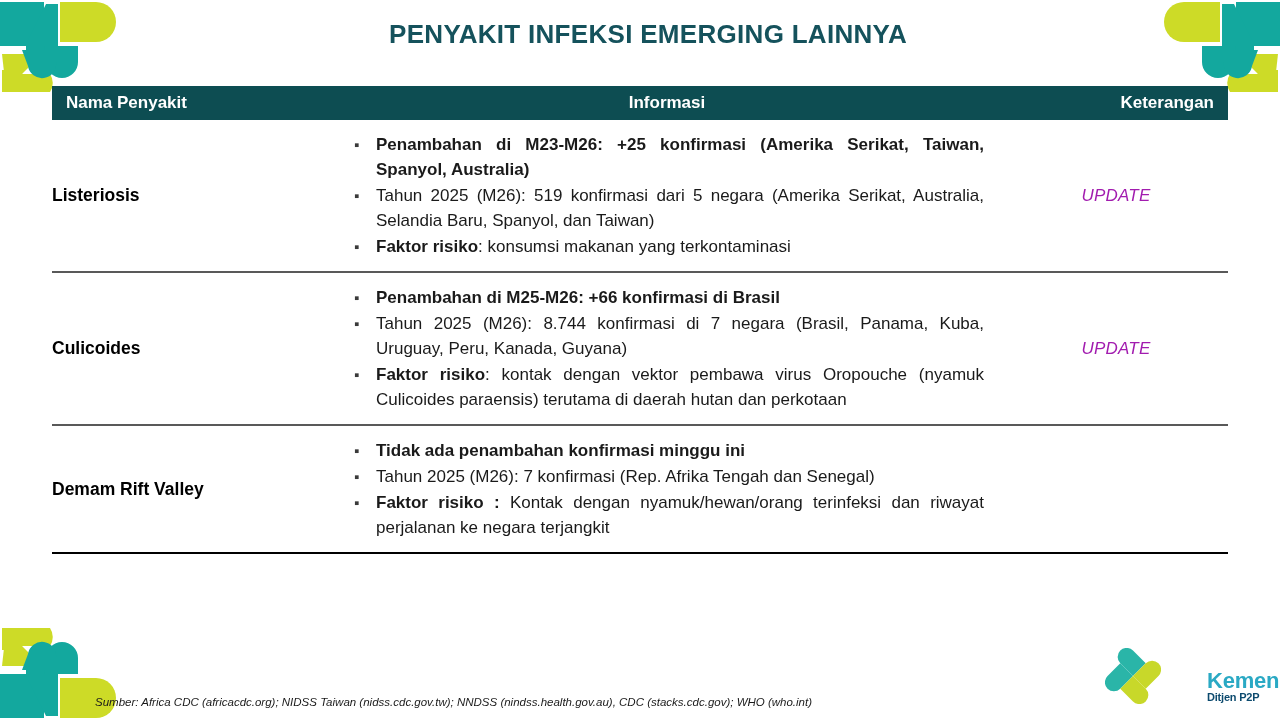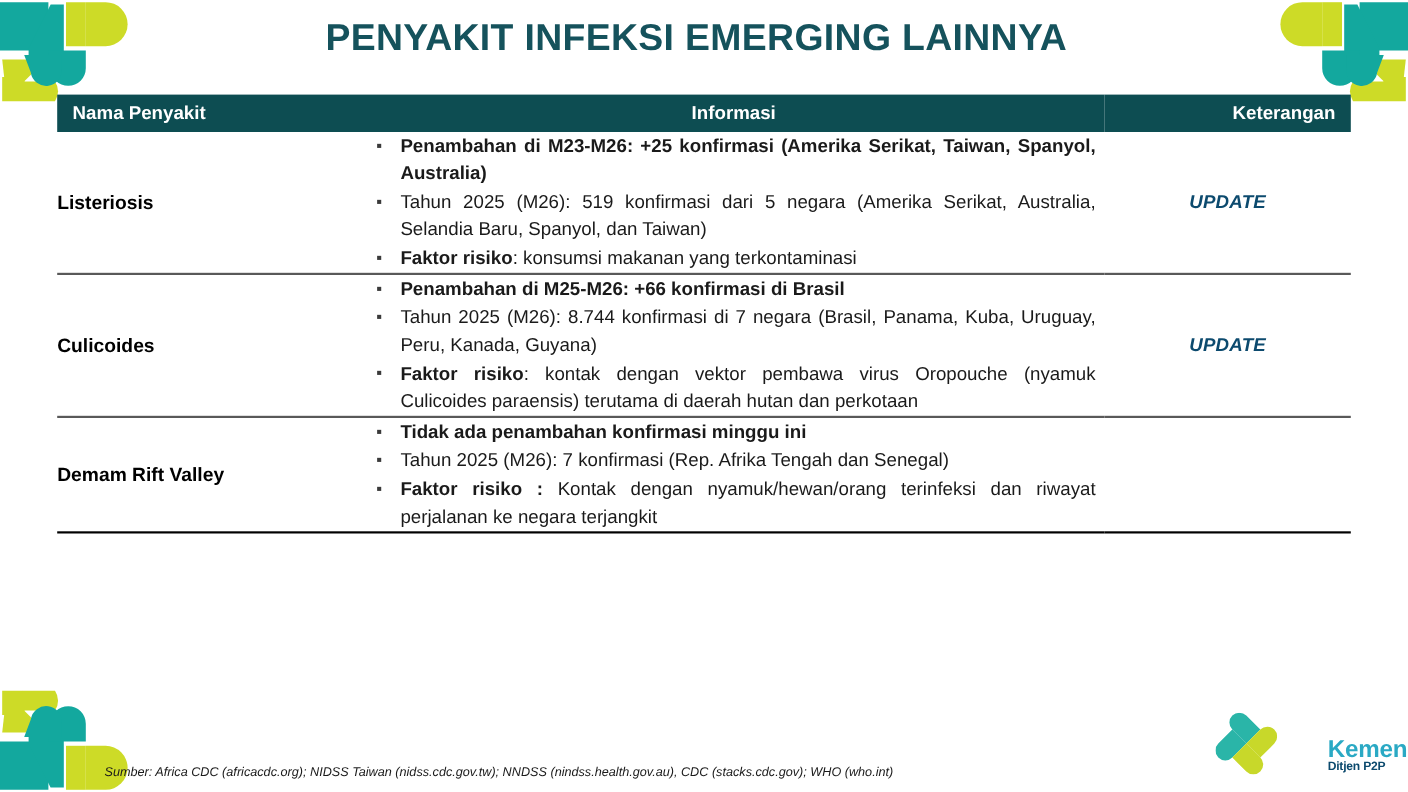--- a/index.html
+++ b/index.html
@@ -23,24 +23,24 @@
     pointer-events: none;
   }
   .corner-tl { top: 0; left: 0; }
   .corner-tr { top: 0; right: 0; transform: scaleX(-1); }
   .corner-bl { bottom: 0; left: 0; transform: scaleY(-1); }
 
   
   .slide-title {
     position: absolute;
     top: 12px;
-    left: 133px;
+    left: 148px;
     width: 1000px;
     text-align: center;
-    font-size: 34px;
+    font-size: 26px;
     font-weight: bold;
     color: #15525c;
     letter-spacing: 0.3px;
     line-height: 44px;
   }
 
   
   .table-wrap {
     position: absolute;
     top: 86px;
@@ -86,30 +86,30 @@
     padding: 8px 6px 10px 0;
   }
   .cell-ket {
     text-align: center;
     padding: 10px 6px;
   }
 
   .badge-update {
     display: inline-block;
     font-size: 17px;
-    font-weight: bold;
+    font-weight: normal;
     font-style: italic;
-    color: #0c4a6e;
+    color: #a21caf;
     letter-spacing: 0.2px;
   }
 
   
   ul.bullets {
     list-style: none;
-    margin: 0;
+    margin: 12px;
     padding: 0;
   }
   ul.bullets > li {
     position: relative;
     padding-left: 34px;
     margin: 0 0 1px 0;
     font-size: 17px;
     line-height: 25px;
     color: #1a1a1a;
     text-align: justify;

